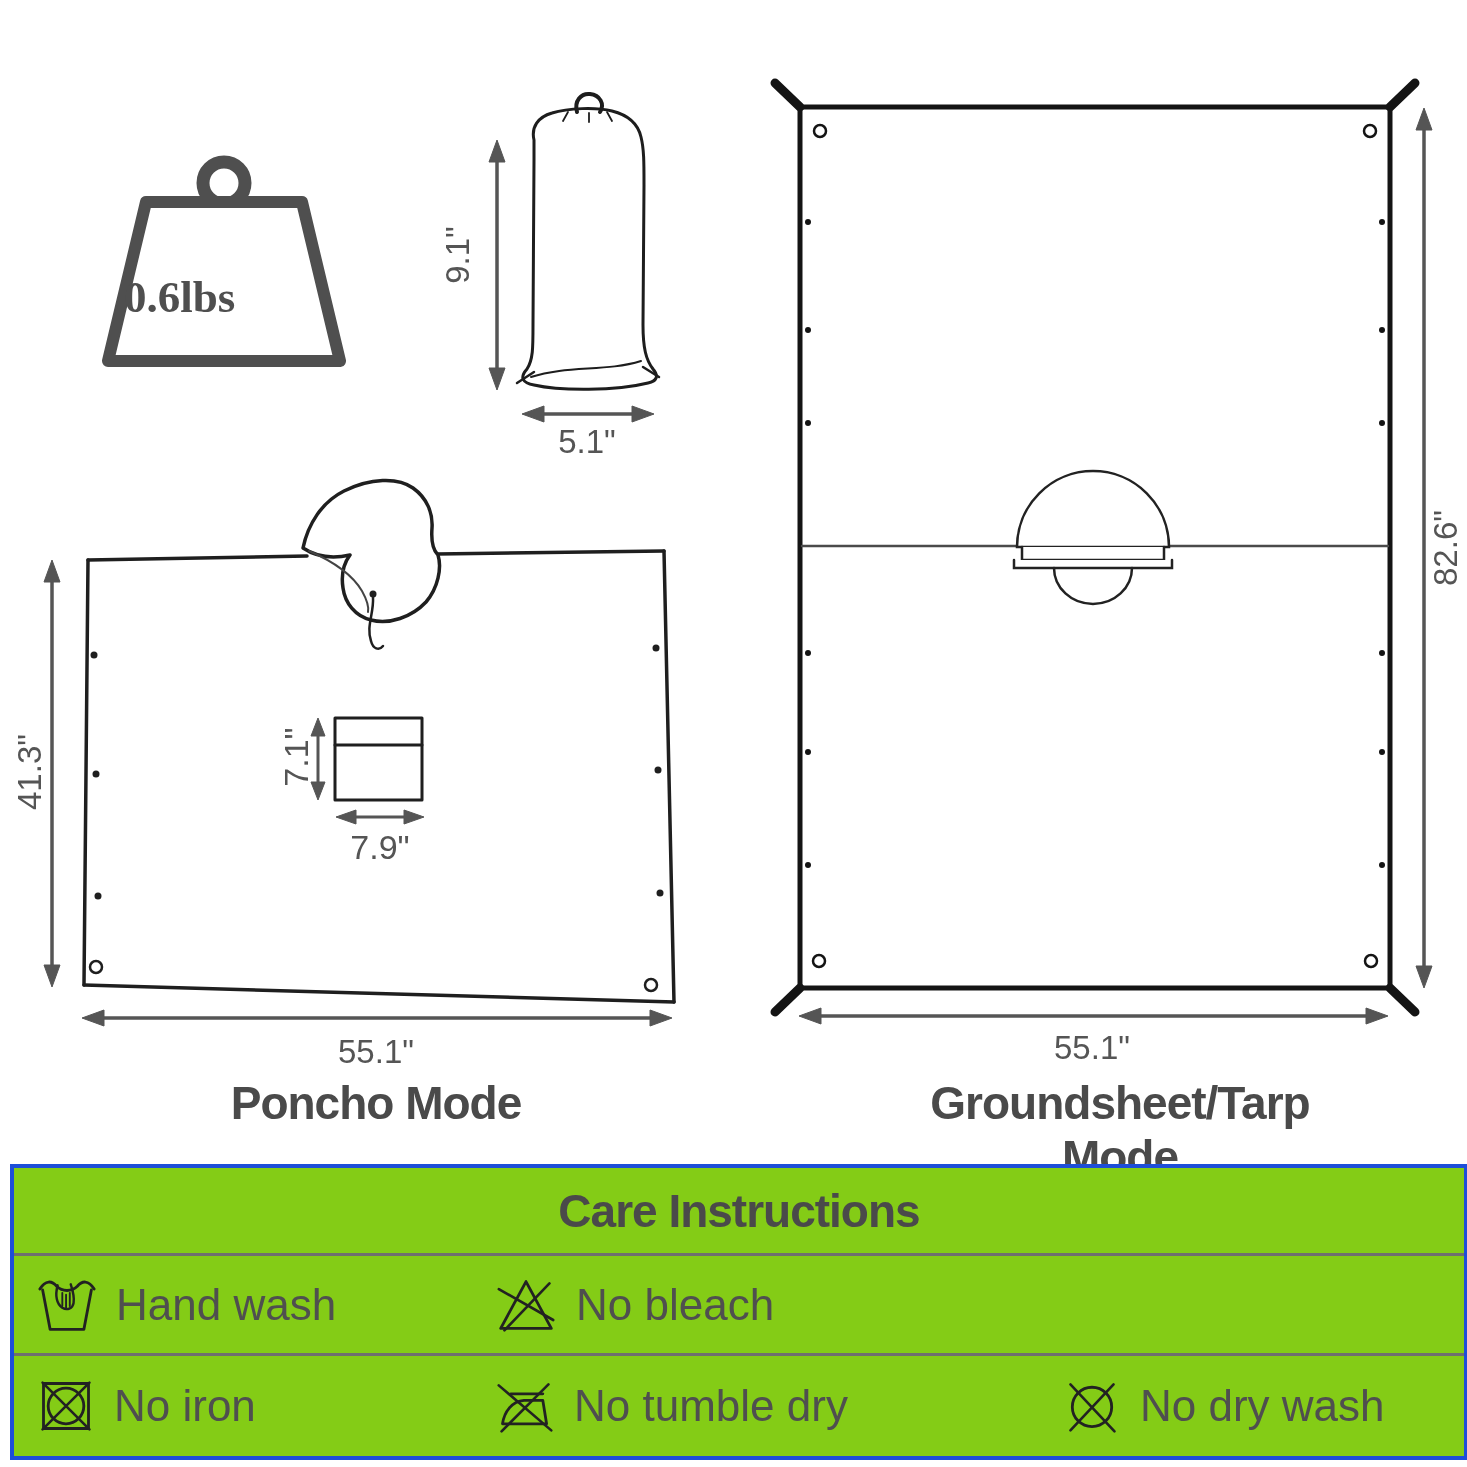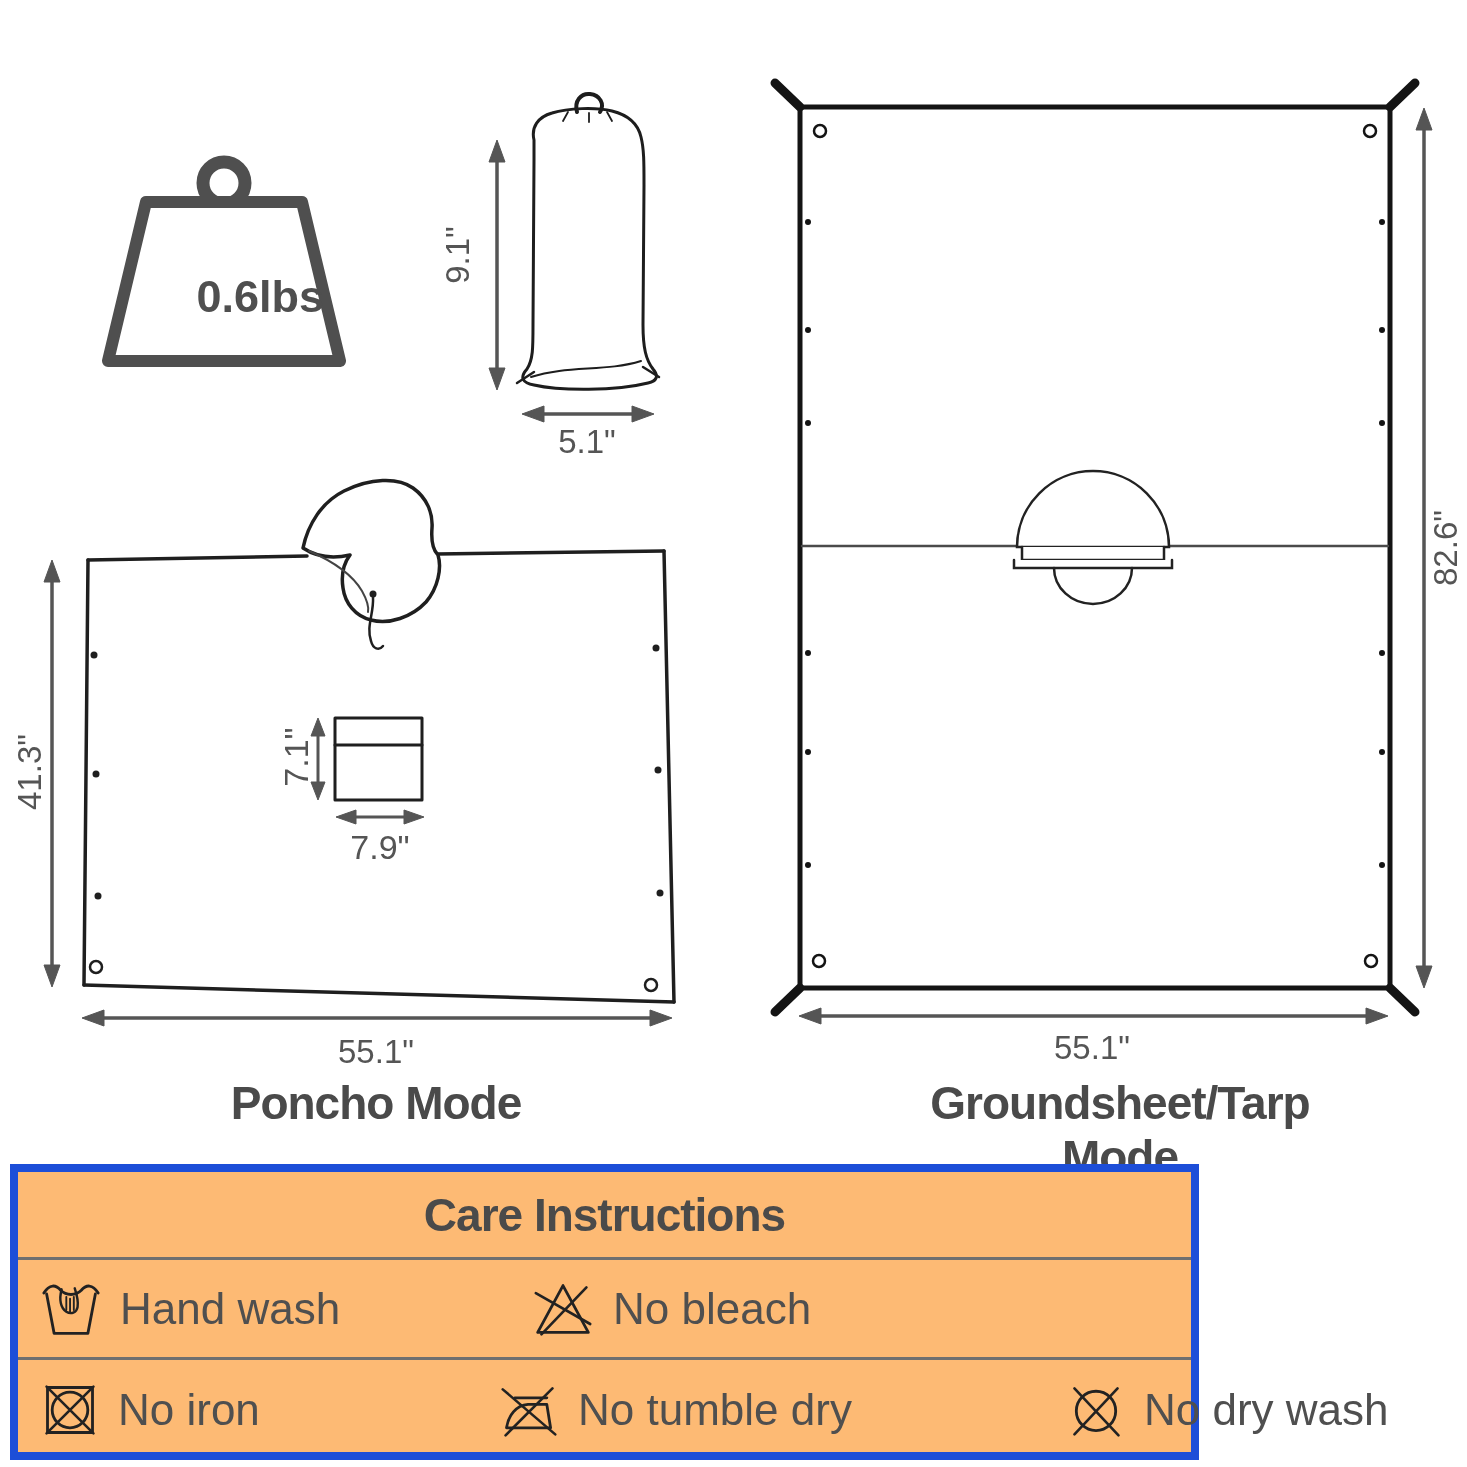--- a/index.html
+++ b/index.html
@@ -15,37 +15,37 @@
   .mode-label {
     font-size:46px; font-weight:bold; color:#4a4a4a; text-align:center;
     width:500px; letter-spacing:-1px;
   }
   .dim {
     font-size:33px; color:#555555; text-align:center;
     width:140px; height:40px; line-height:40px; white-space:nowrap;
   }
   .dim.v { transform:rotate(-90deg); transform-origin:center; }
   .weight-value {
-    width:200px; text-align:right; font-size:45px; font-weight:bold; color:#4f4f4f;
+    width:200px; text-align:left; font-size:45px; font-weight:bold; color:#4f4f4f;font-family:Liberation Serif, serif;
   }
   svg { display:block; }
   .care-table {
-    position:absolute; left:10px; top:1164px; width:1189px; height:296px;
-    border:8px solid #1d4ed8; box-sizing:border-box; background:#fdba74;
+    position:absolute; left:10px; top:1164px; width:1458px; height:296px;
+    border:4px solid #1d4ed8; box-sizing:border-box; background:#84cc16;
   }
   .care-header {
     height:85px; border-bottom:3px solid #6f6f6f;
     display:flex; align-items:center; justify-content:center;
     font-size:46px; font-weight:bold; color:#4a4a4a; letter-spacing:-1px;
   }
   .care-row {
     height:100px; display:grid; grid-template-columns:458px 568px 1fr;
     align-items:center; padding-left:22px; box-sizing:border-box;
   }
-  .care-row.first { border-bottom:3px solid #6f6f6f;gap:33px; }
+  .care-row.first { border-bottom:3px solid #6f6f6f; }
   .care-cell { display:flex; align-items:center; gap:18px; }
   .care-label { font-size:44px; color:#4f4f4f; white-space:nowrap; }
 </style>
 </head>
 <body>
 
 <div id="canvas">
 
   <svg class="abs" style="left:0;top:0" width="1467" height="1160" viewBox="0 0 1467 1160">
 

